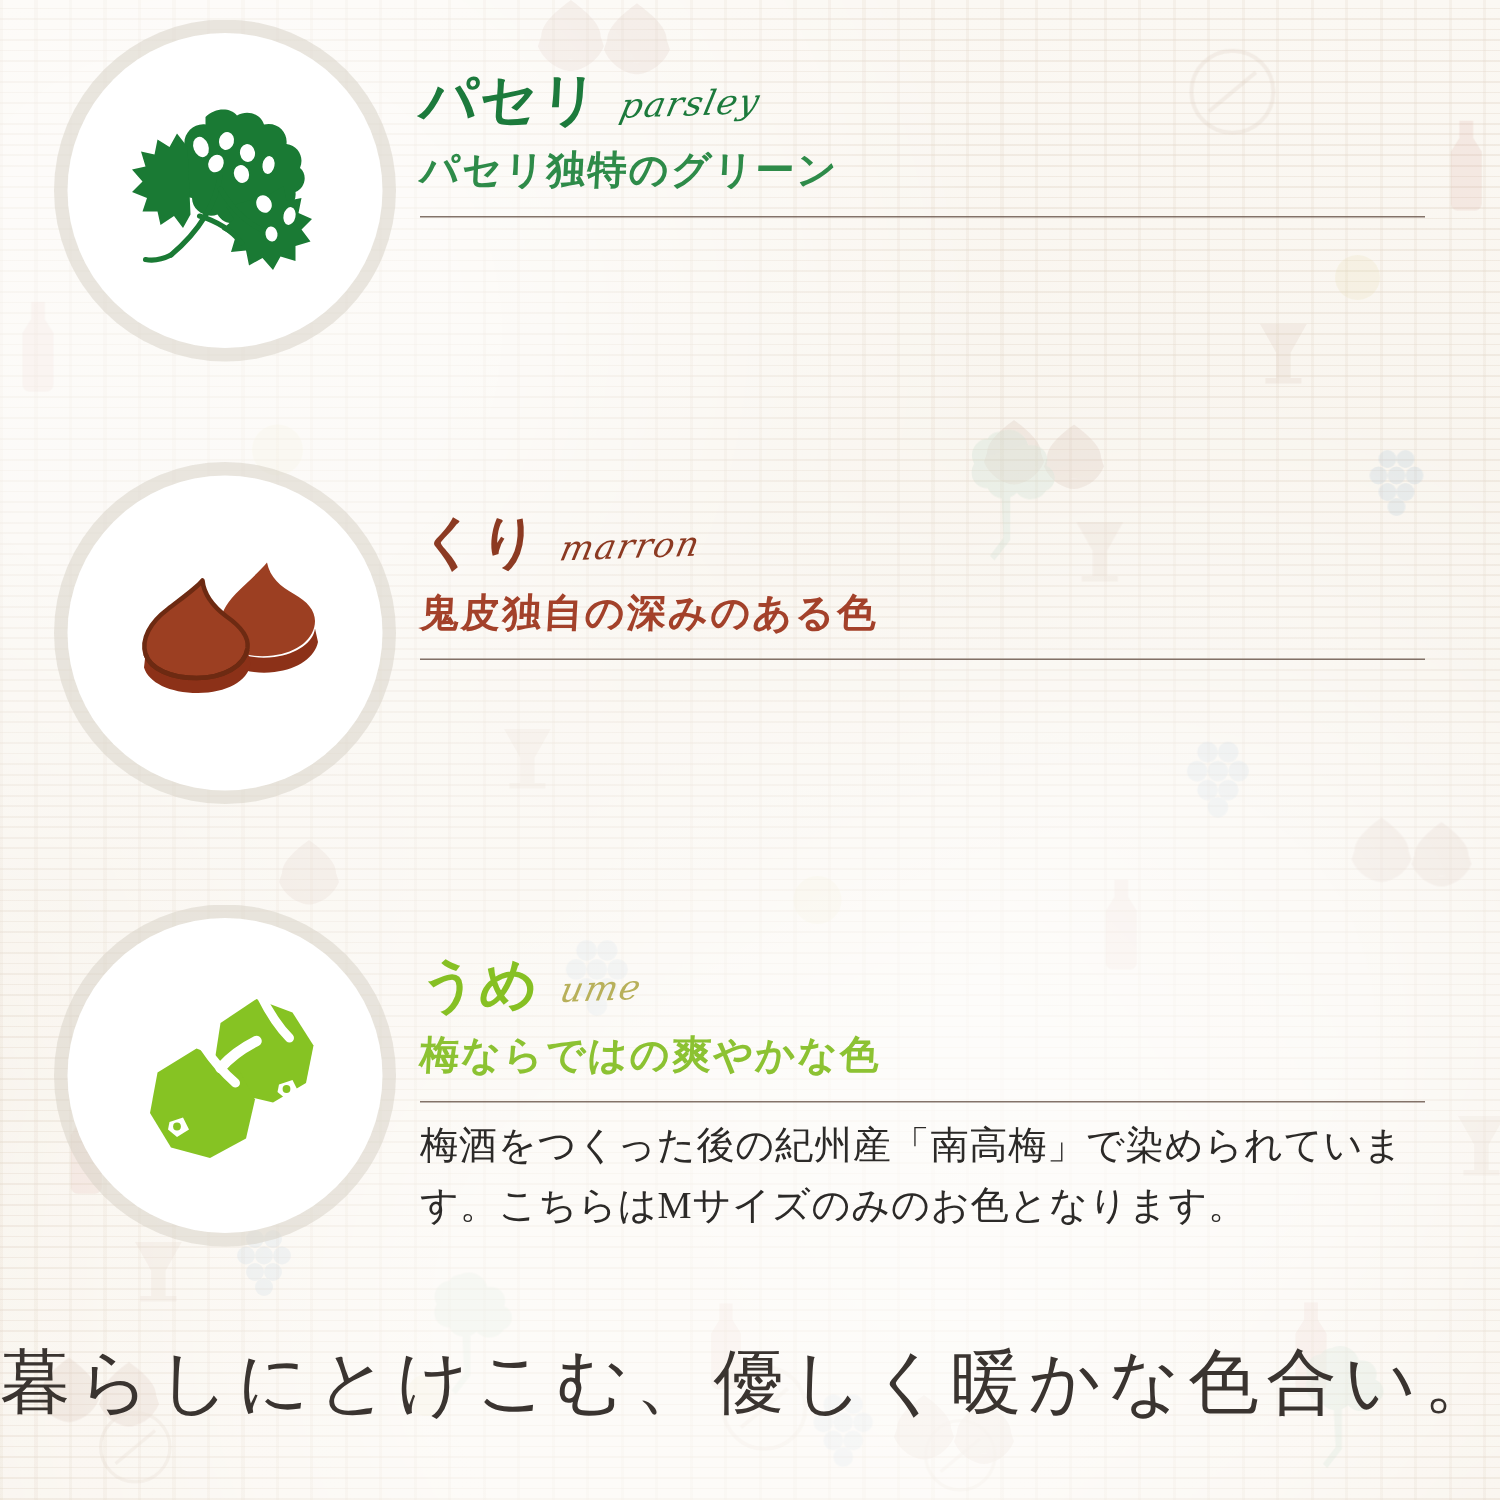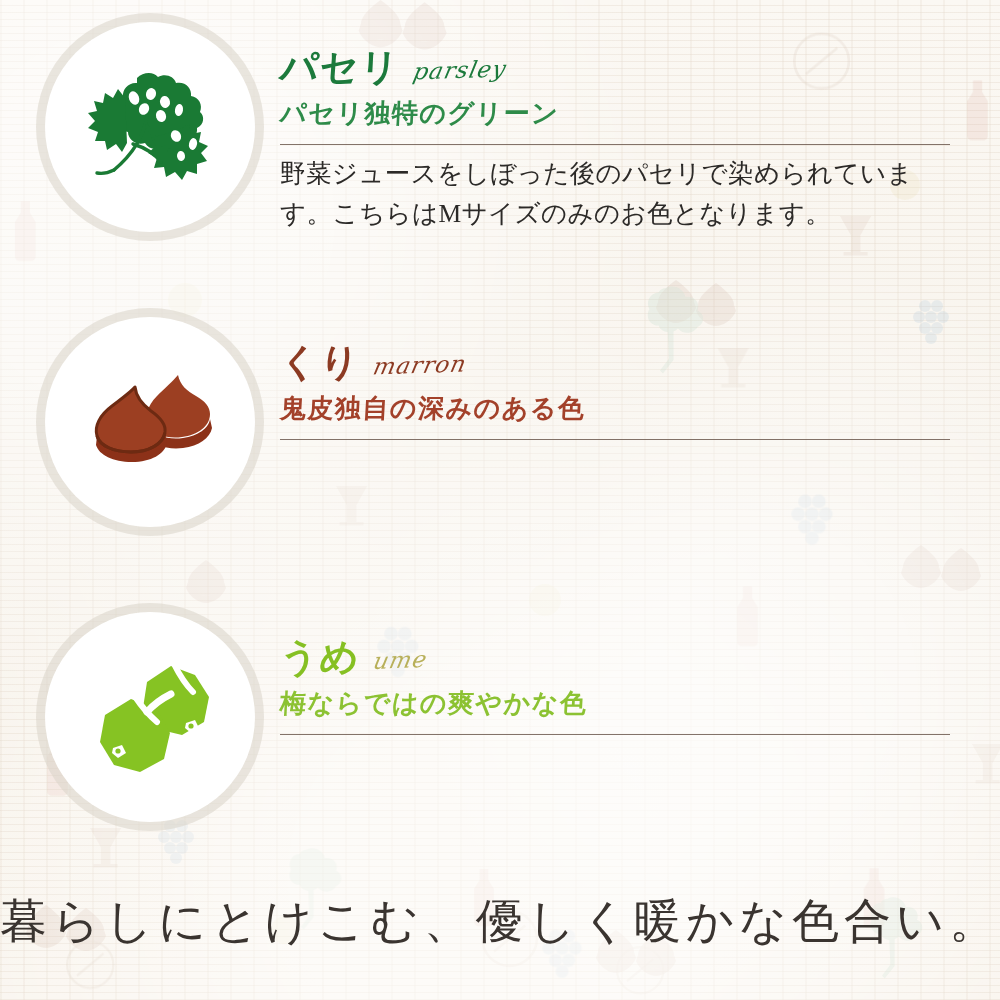--- a/index.html
+++ b/index.html
@@ -286,21 +286,20 @@
       </svg>
     </div>
 
     <div class="textcol">
       <div class="title-line">
         <span class="title-jp">パセリ</span>
         <span class="title-en">parsley</span>
       </div>
       <div class="subtitle">パセリ独特のグリーン</div>
       <div class="rule"></div>
-      <div class="body">野菜ジュースをしぼった後のパセリで染められています。こちらはMサイズのみのお色となります。</div>
     </div>
   </div>
 
   <div class="row" id="row-marron">
 
     <div class="badge">
       <svg width="150" height="150" viewBox="0 0 150 150">
 
         <g>
           <path d="M103 28 c2 10 9 16 18 21 c9 5 14 11 14 18 c0 12 -12 21 -28 23 c-14 2 -28 -2 -33 -10
@@ -356,18 +355,19 @@
       </svg>
     </div>
 
     <div class="textcol">
       <div class="title-line">
         <span class="title-jp">うめ</span>
         <span class="title-en">ume</span>
       </div>
       <div class="subtitle">梅ならではの爽やかな色</div>
       <div class="rule"></div>
+      <div class="body">梅酒をつくった後の紀州産「南高梅」で染められています。こちらはMサイズのみのお色となります。</div>
     </div>
   </div>
 
   <div id="tagline">暮らしにとけこむ、優しく暖かな色合い。</div>
 
 </div>
 
 </body></html>

